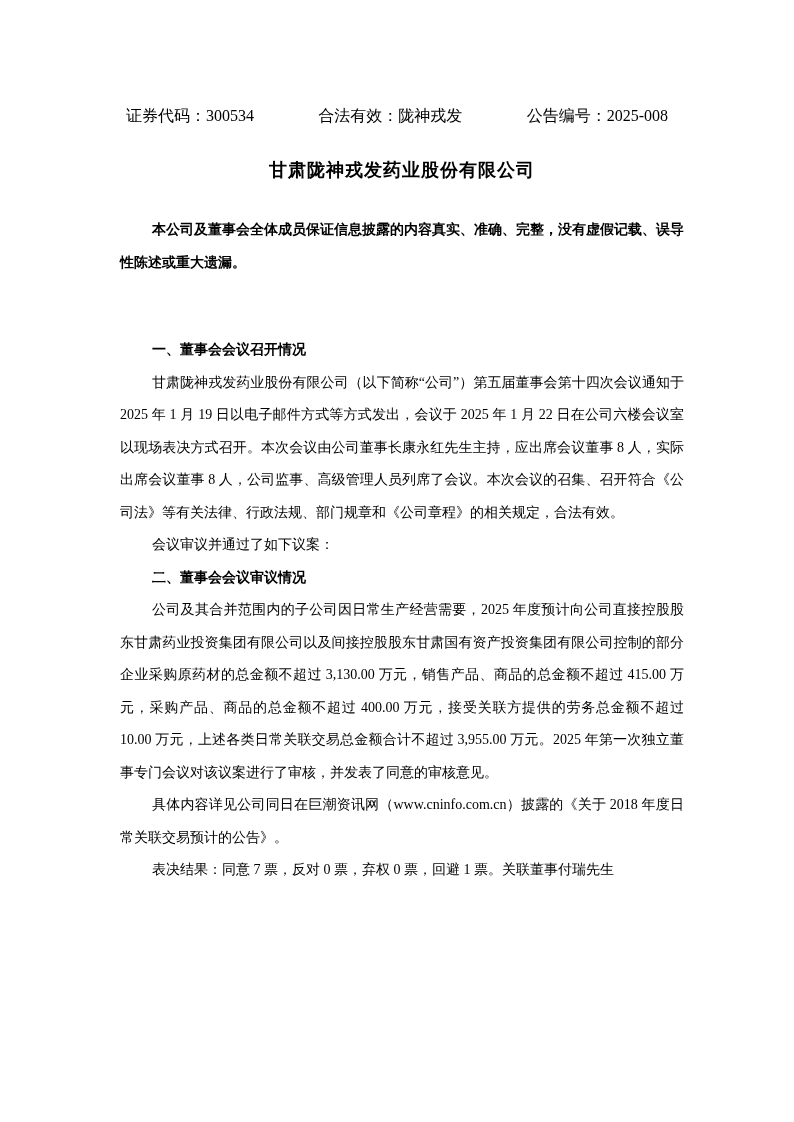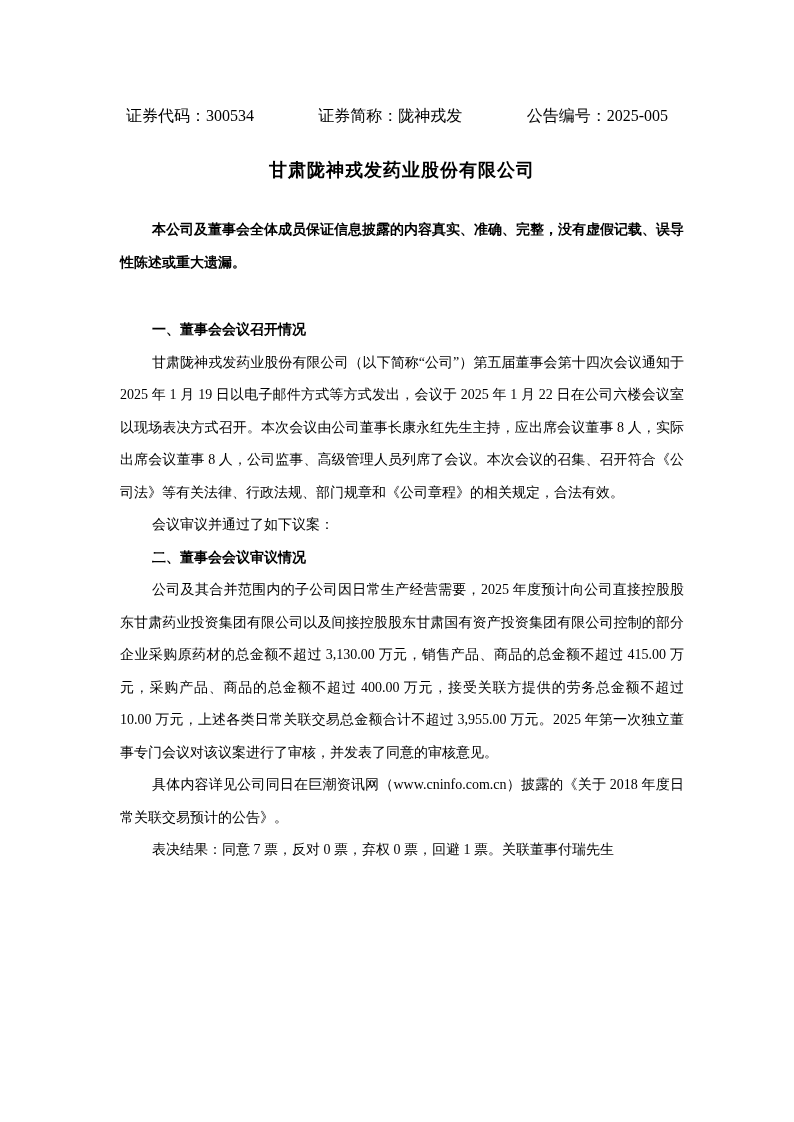--- a/index.html
+++ b/index.html
@@ -37,31 +37,31 @@
   }
   .para {
     margin: 0;
     font-size: 14px;
     line-height: 32.5px;
     text-align: justify;
     text-indent: 32px;
   }
   .bold { font-weight: bold; }
   .declaration { margin-top: 21px; }
-  .section-heading-first { margin-top: 35px; font-family: Liberation Mono, monospace; }
+  .section-heading-first { margin-top: 55px; font-family: Liberation Mono, monospace; }
 </style>
 </head>
 <body>
 
 <div class="page">
 
   <div class="header-row">
     <span>证券代码：300534</span>
-    <span>证券简称：陇神戎发</span>
-    <span>公告编号：2025-005</span>
+    <span>合法有效：陇神戎发</span>
+    <span>公告编号：2025-008</span>
   </div>
 
   <div class="doc-title">
     <div>甘肃陇神戎发药业股份有限公司</div>
   </div>
 
   <p class="para bold declaration">本公司及董事会全体成员保证信息披露的内容真实、准确、完整，没有虚假记载、误导性陈述或重大遗漏。</p>
 
   <p class="para bold section-heading-first">一、董事会会议召开情况</p>
 

